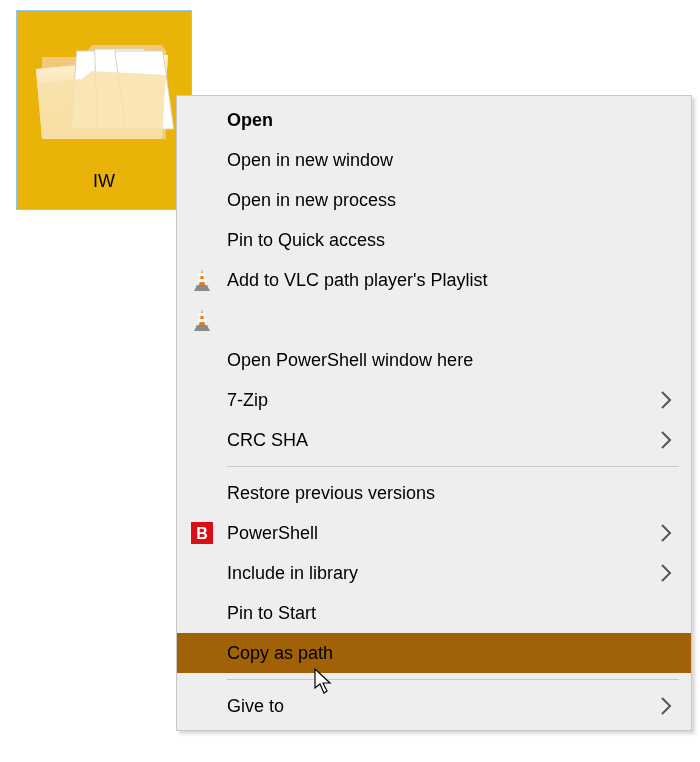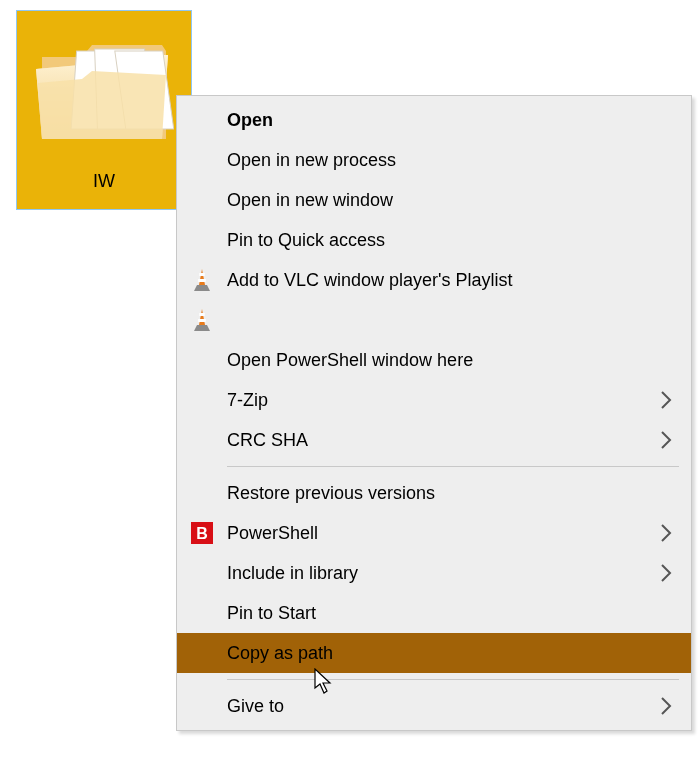--- a/index.html
+++ b/index.html
@@ -135,46 +135,46 @@
 <div class="context-menu">
 
   <div class="menu-item bold">
     <span class="icon-slot"></span>
     <span class="text">Open</span>
     <span class="chev"></span>
   </div>
 
   <div class="menu-item">
     <span class="icon-slot"></span>
+    <span class="text">Open in new window</span>
+    <span class="chev"></span>
+  </div>
+
+  <div class="menu-item">
+    <span class="icon-slot"></span>
     <span class="text">Open in new process</span>
-    <span class="chev"></span>
-  </div>
-
-  <div class="menu-item">
-    <span class="icon-slot"></span>
-    <span class="text">Open in new window</span>
     <span class="chev"></span>
   </div>
 
   <div class="menu-item">
     <span class="icon-slot"></span>
     <span class="text">Pin to Quick access</span>
     <span class="chev"></span>
   </div>
 
   <div class="menu-item">
     <span class="icon-slot">
       <svg width="22" height="24" viewBox="0 0 22 24">
         <polygon points="11,1 14,17 8,17" fill="#e87b1c"></polygon>
         <rect x="8.3" y="5" width="5.4" height="3" fill="#fff"></rect>
         <rect x="7.2" y="11" width="7.6" height="3" fill="#fff"></rect>
         <polygon points="3,23 19,23 16,17 6,17" fill="#8a8a8a"></polygon>
       </svg>
     </span>
-    <span class="text">Add to VLC window player's Playlist</span>
+    <span class="text">Add to VLC path player's Playlist</span>
     <span class="chev"></span>
   </div>
 
   <div class="menu-item">
     <span class="icon-slot">
       <svg width="22" height="24" viewBox="0 0 22 24">
         <polygon points="11,1 14,17 8,17" fill="#e87b1c"></polygon>
         <rect x="8.3" y="5" width="5.4" height="3" fill="#fff"></rect>
         <rect x="7.2" y="11" width="7.6" height="3" fill="#fff"></rect>
         <polygon points="3,23 19,23 16,17 6,17" fill="#8a8a8a"></polygon>

